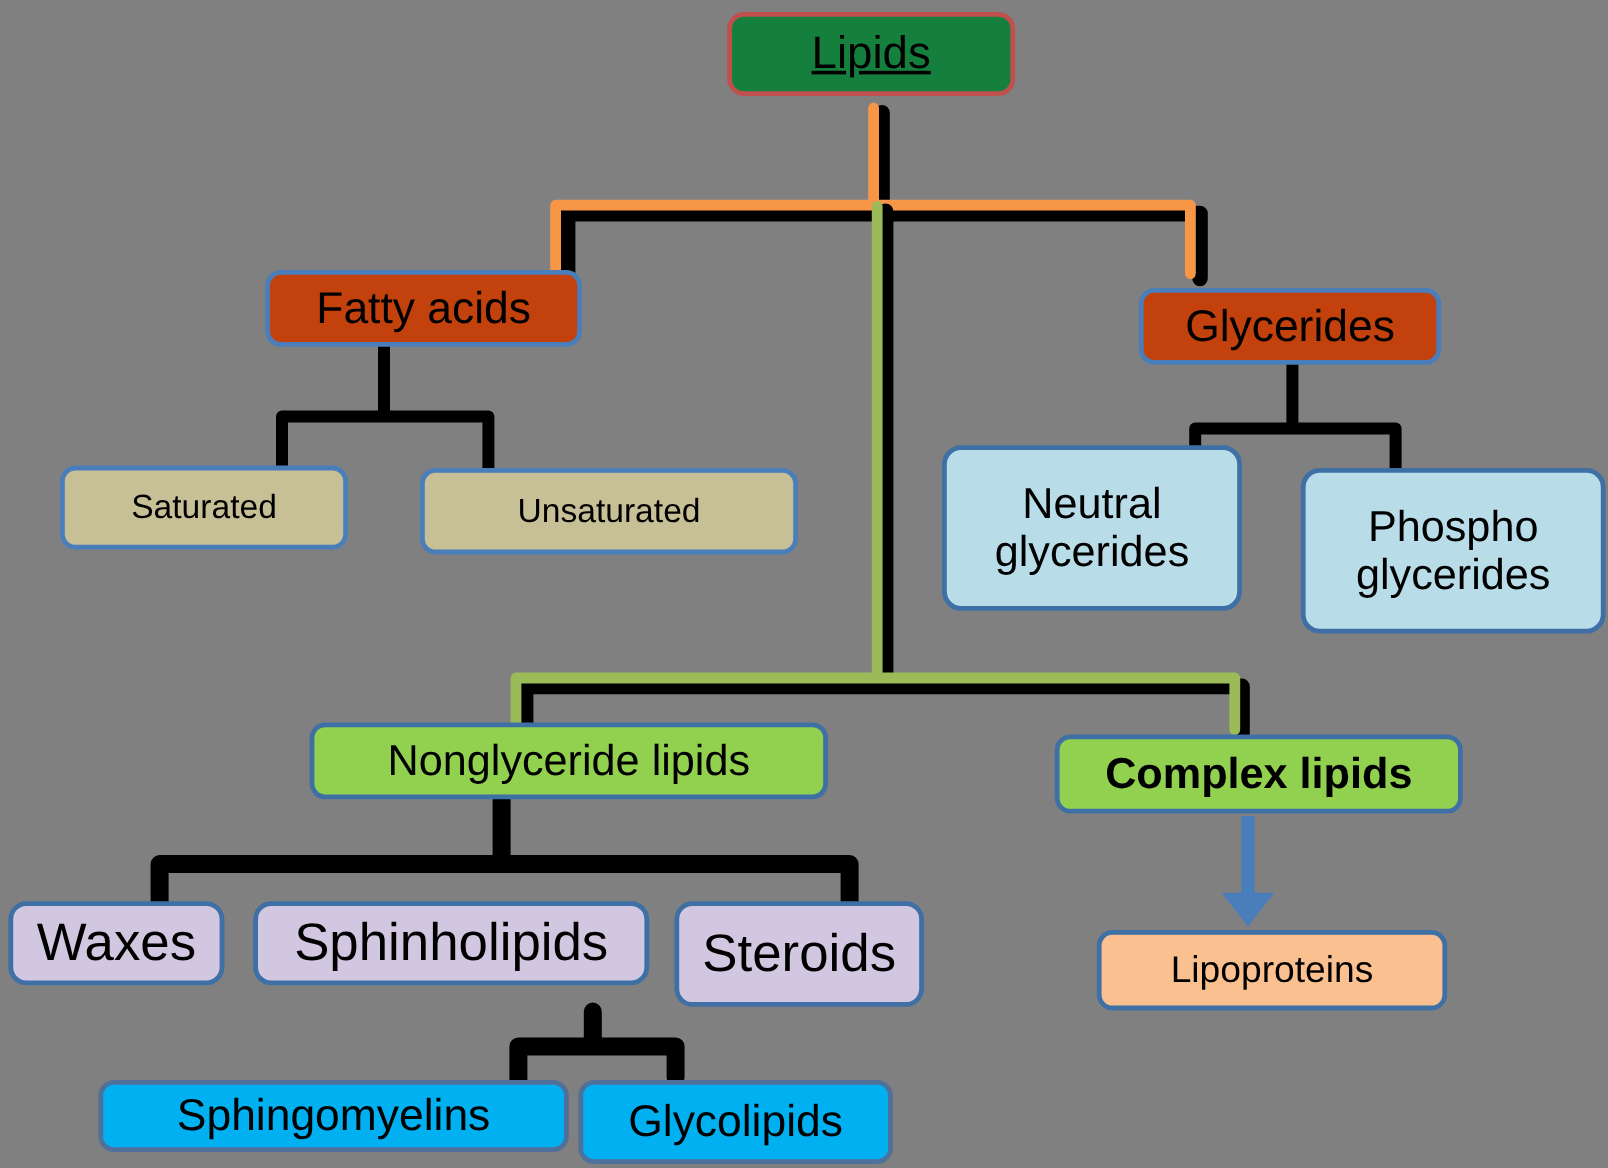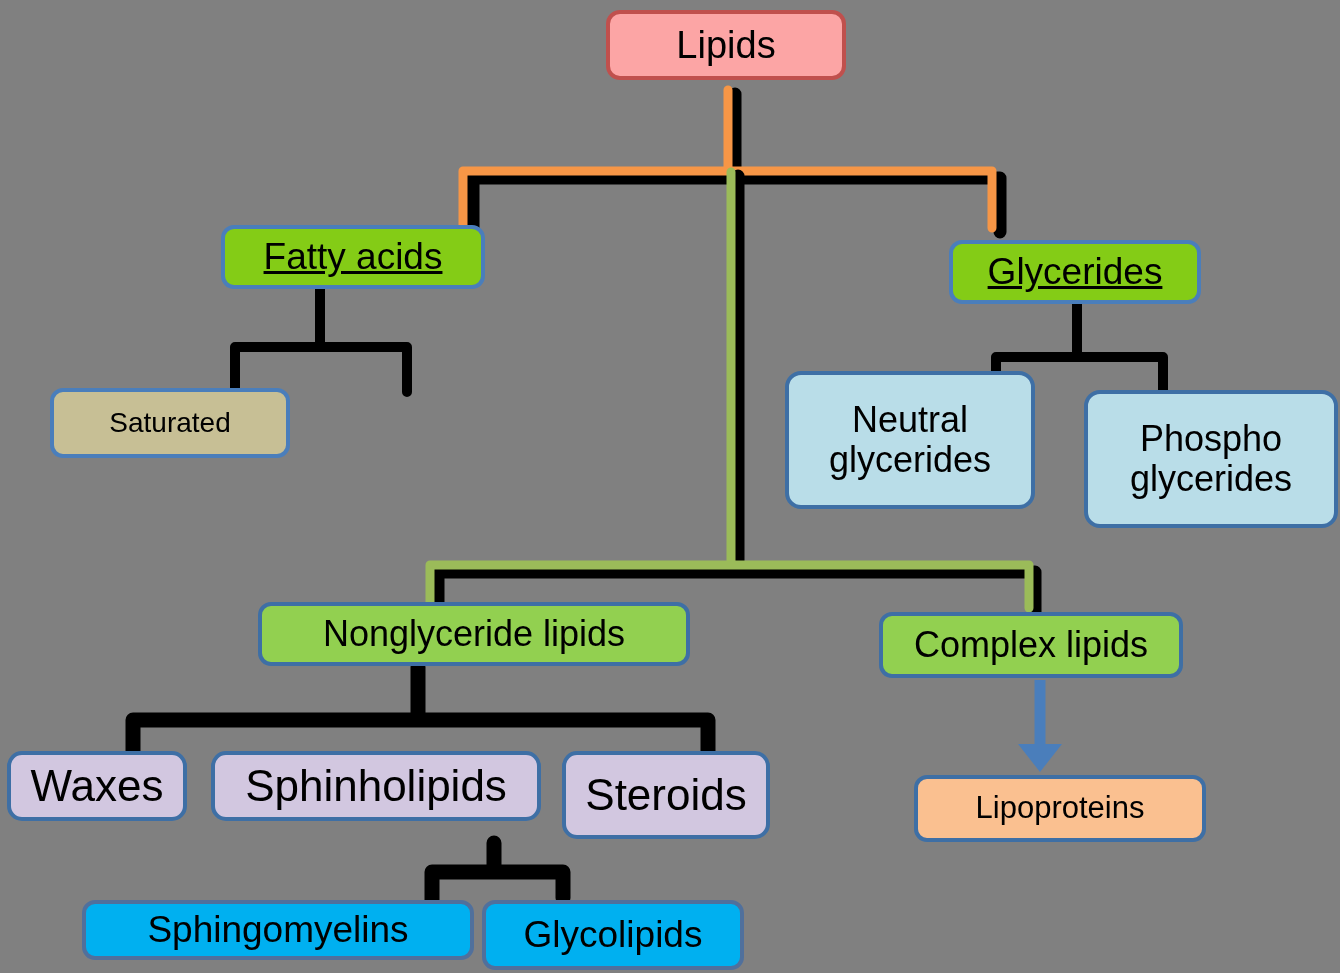--- a/index.html
+++ b/index.html
@@ -33,33 +33,33 @@
     justify-content: center;
     text-align: center;
     border-style: solid;
     color: #000000;
     line-height: 1.12;
     z-index: 5;
     white-space: pre-line;
   }
   
   .n-root {
-    background: #fca5a5;
+    background: #15803d;
     border-color: #c0504d;
     border-width: 4px;
     border-radius: 14px;
     font-size: 38px;
+    text-decoration: underline;
   }
   .n-amber {
-    background: #84cc16;
+    background: #c2410c;
     border-color: #4a7ebb;
     border-width: 4px;
     border-radius: 13px;
     font-size: 37px;
-    text-decoration: underline;
   }
   .n-khaki {
     background: #c7bf95;
     border-color: #4a7ebb;
     border-width: 4px;
     border-radius: 13px;
     font-size: 28px;
   }
   .n-lightblue {
     background: #b9dde8;
@@ -127,30 +127,31 @@
   </svg>
 
   <div class="node n-root" style="left:606px; top:10px; width:240px; height:70px;">Lipids</div>
 
   <div class="node n-amber" style="left:221px; top:225px; width:264px; height:64px;">Fatty acids</div>
 
   <div class="node n-amber" style="left:949px; top:240px; width:252px; height:64px;">Glycerides</div>
 
   <div class="node n-khaki" style="left:50px; top:388px; width:240px; height:70px;">Saturated</div>
 
+  <div class="node n-khaki" style="left:350px; top:390px; width:315px; height:72px;">Unsaturated</div>
 
   <div class="node n-lightblue" style="left:785px; top:371px; width:250px; height:138px;">Neutral
 glycerides</div>
 
   <div class="node n-lightblue" style="left:1084px; top:390px; width:254px; height:138px;">Phospho
 glycerides</div>
 
   <div class="node n-green" style="left:258px; top:602px; width:432px; height:64px;">Nonglyceride lipids</div>
 
-  <div class="node n-green" style="left:879px; top:612px; width:304px; height:66px;">Complex lipids</div>
+  <div class="node n-green" style="left:879px; top:612px; width:340px; height:66px;font-weight:bold;">Complex lipids</div>
 
   <div class="node n-lavender" style="left:7px; top:751px; width:180px; height:70px;">Waxes</div>
 
   <div class="node n-lavender" style="left:211px; top:751px; width:330px; height:70px;">Sphinholipids</div>
 
   <div class="node n-lavender" style="left:562px; top:751px; width:208px; height:88px;">Steroids</div>
 
   <div class="node n-cyan" style="left:82px; top:900px; width:392px; height:60px;">Sphingomyelins</div>
 
   <div class="node n-cyan" style="left:482px; top:900px; width:262px; height:70px;">Glycolipids</div>

